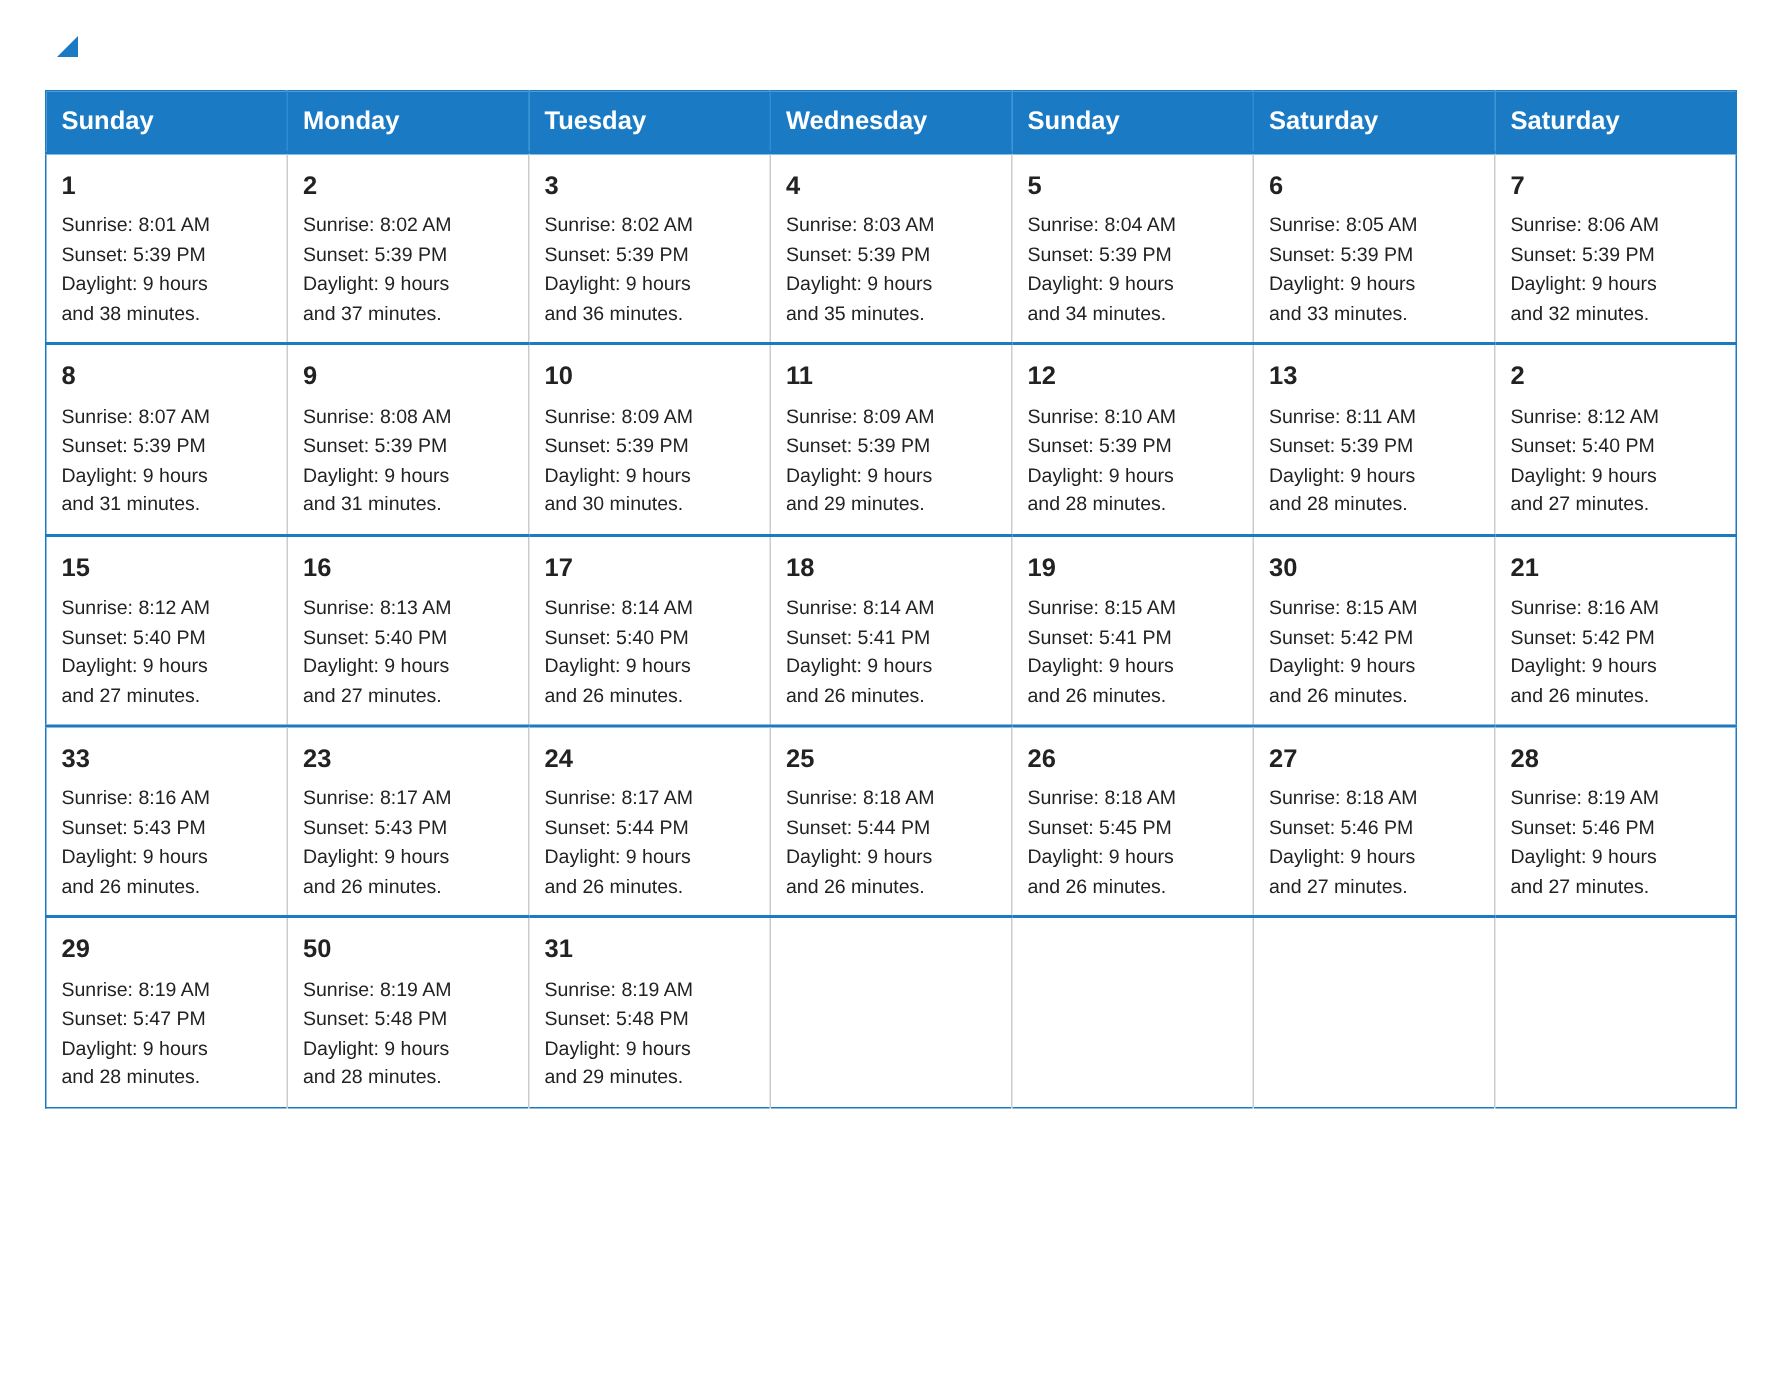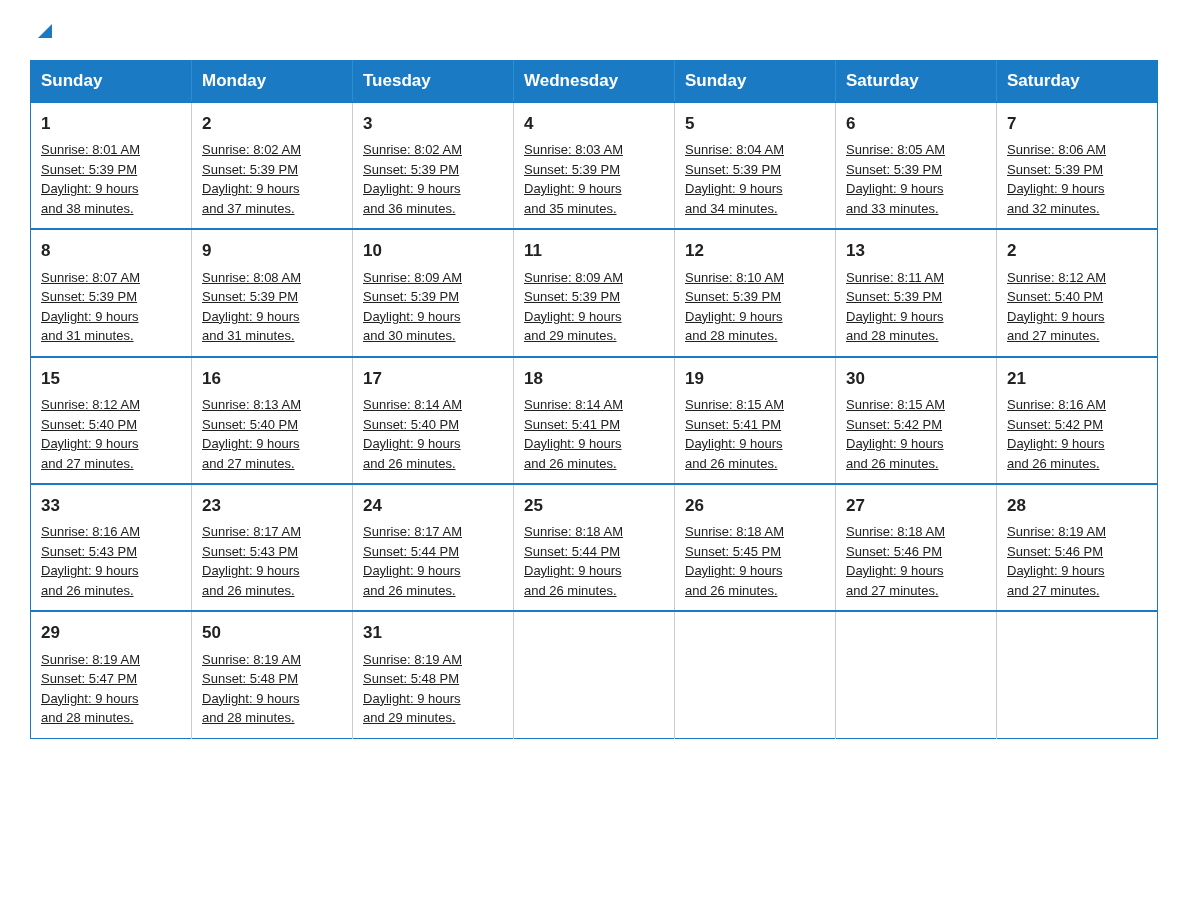--- a/index.html
+++ b/index.html
@@ -88,21 +88,20 @@
     .day-num {
       font-size: 17px;
       font-weight: bold;
       margin-bottom: 3px;
       display: block;
     }
     .day-info {
       font-size: 13px;
       color: #222;
       line-height: 1.5;
-      text-decoration: underline;
     }
 
     
     .logo-mark {
       display: flex;
       align-items: center;
     }
   </style>
 </head>
 <body>

